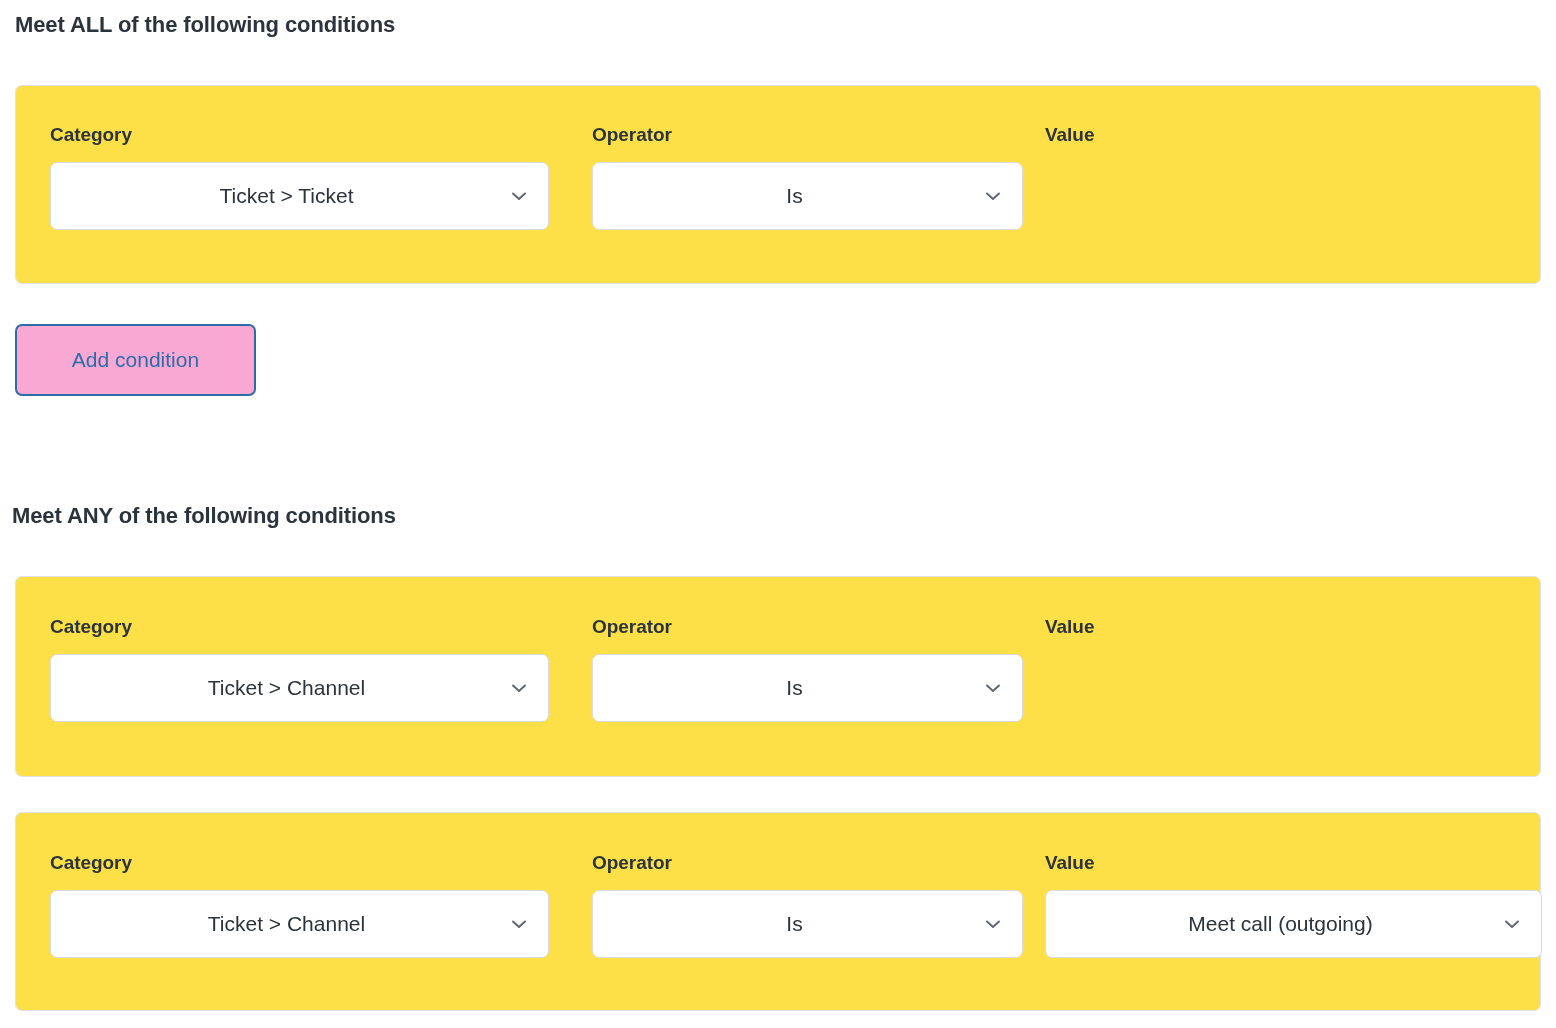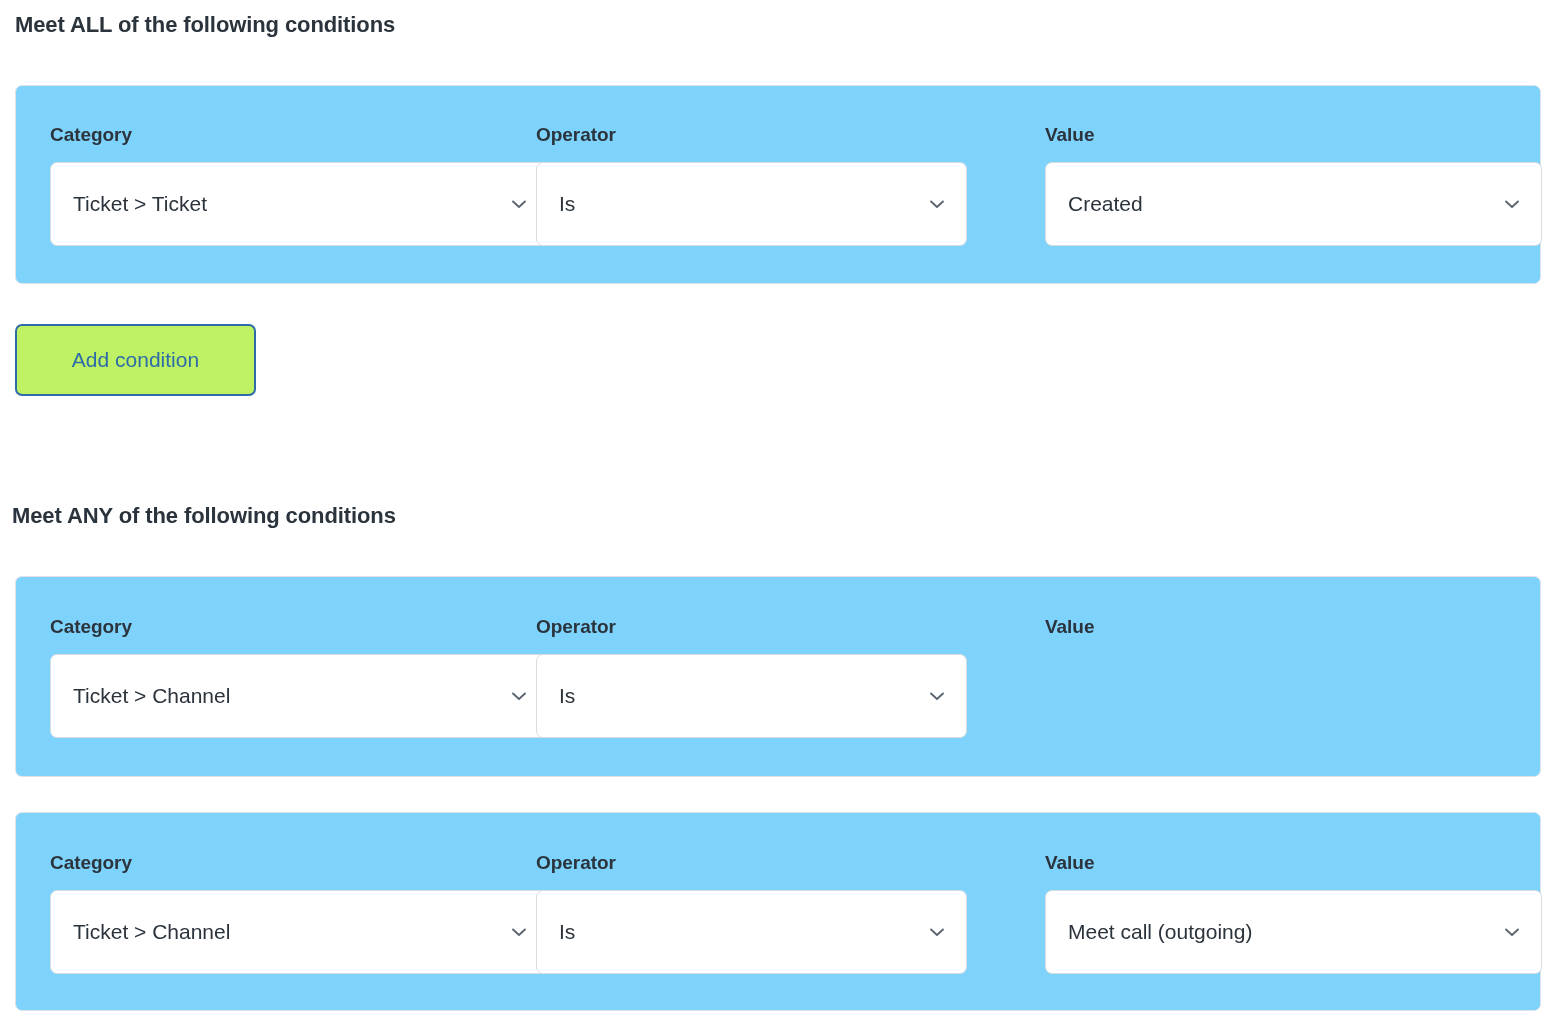--- a/index.html
+++ b/index.html
@@ -47,61 +47,62 @@
     top: 503px;
   }
 
   .card {
     position: absolute;
     left: 15px;
     width: 1526px;
     box-sizing: border-box;
     border: 1px solid #dfe3e8;
     border-radius: 7px;
-    background: #7dd3fc;
+    background: #fde047;
   }
 
   .card-all   { top: 85px;  height: 199px; }
   .card-any-1 { top: 576px; height: 201px; }
   .card-any-2 { top: 812px; height: 199px; }
 
   .condition-row {
     position: relative;
     height: 100%;
   }
 
   .field {
     position: absolute;
   }
 
   .field-category { left: 34px;  width: 499px; }
-  .field-operator { left: 520px; width: 431px; }
+  .field-operator { left: 576px; width: 431px; }
   .field-value    { left: 1029px; width: 497px; }
 
   .field-label {
     font-size: 19px;
     font-weight: bold;
     color: #2b333c;
     line-height: 22px;
     margin: 0 0 16px 0;
     letter-spacing: -0.05px;
   }
 
   .select {
     position: relative;
     box-sizing: border-box;
     width: 100%;
-    height: 84px;
+    height: 68px;
     border: 1px solid #d8dce1;
     border-radius: 7px;
     background: #ffffff;
     display: flex;
     align-items: center;
     padding: 0 48px 0 22px;
     cursor: pointer;
+    justify-content: center;
   }
 
   .select-value {
     font-size: 21px;
     font-weight: normal;
     color: #2b333c;
     line-height: 26px;
     white-space: nowrap;
     overflow: hidden;
     text-overflow: ellipsis;
@@ -122,21 +123,21 @@
 
   .add-condition {
     position: absolute;
     left: 15px;
     top: 324px;
     box-sizing: border-box;
     width: 241px;
     height: 72px;
     border: 2px solid #2e6ca8;
     border-radius: 7px;
-    background: #bef264;
+    background: #f9a8d4;
     color: #2e6ca8;
     font-family: "Liberation Sans", sans-serif;
     font-size: 21px;
     line-height: 24px;
     cursor: pointer;
     padding: 0;
     display: flex;
     align-items: center;
     justify-content: center;
   }
@@ -170,28 +171,20 @@
           <span class="chevron">
             <svg viewBox="0 0 22 22" width="22" height="22" aria-hidden="true">
               <path d="M5 8.5 L11 14 L17 8.5" fill="none" stroke="#5c6670" stroke-width="1.9" stroke-linecap="round" stroke-linejoin="round"></path>
             </svg>
           </span>
         </div>
       </div>
 
       <div class="field field-value" style="top:38px;">
         <div class="field-label">Value</div>
-        <div class="select">
-          <span class="select-value">Created</span>
-          <span class="chevron">
-            <svg viewBox="0 0 22 22" width="22" height="22" aria-hidden="true">
-              <path d="M5 8.5 L11 14 L17 8.5" fill="none" stroke="#5c6670" stroke-width="1.9" stroke-linecap="round" stroke-linejoin="round"></path>
-            </svg>
-          </span>
-        </div>
       </div>
 
     </div>
   </div>
 
   <button class="add-condition">Add condition</button>
 
   <h2 class="section-heading heading-any">Meet ANY of the following conditions</h2>
 
   <div class="card card-any-1">

